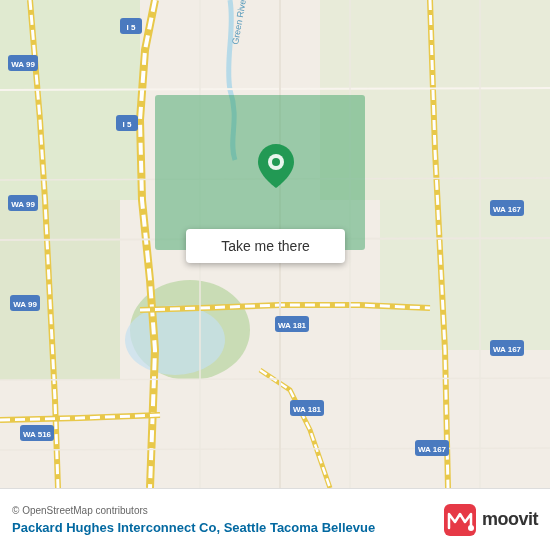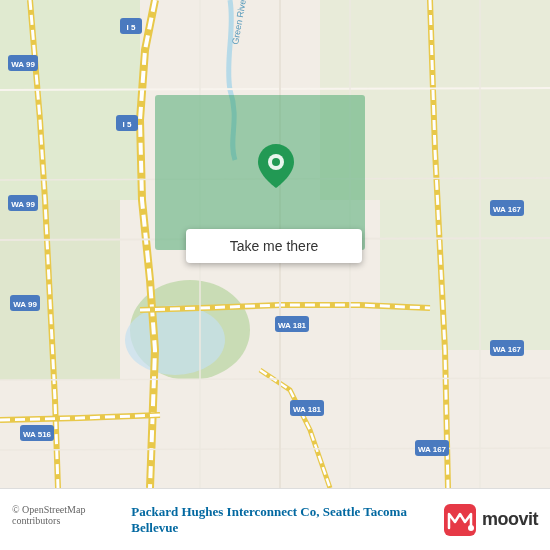--- a/index.html
+++ b/index.html
@@ -41,21 +41,21 @@
       inset: 0;
       width: 100%;
       height: 100%;
     }
 
     
     .take-me-there-btn {
       position: absolute;
       top: 229px;
       left: 186px;
-      width: 176px;
+      width: 159px;
       height: 34px;
       background: white;
       border: none;
       border-radius: 4px;
       font-size: 14px;
       font-weight: 500;
       color: #333;
       cursor: pointer;
       box-shadow: 0 2px 6px rgba(0,0,0,0.3);
       display: flex;
@@ -81,22 +81,21 @@
       background: white;
       border-top: 1px solid #ddd;
       display: flex;
       align-items: center;
       justify-content: space-between;
       padding: 0 12px;
     }
 
     .bottom-left {
       display: flex;
-      flex-direction: row;
-      font-family: Liberation Serif, serif;
+      flex-direction: column;
     }
 
     .copyright-text {
       font-size: 10px;
       color: #666;
       margin-bottom: 4px;
     }
 
     .location-name {
       font-size: 13px;

